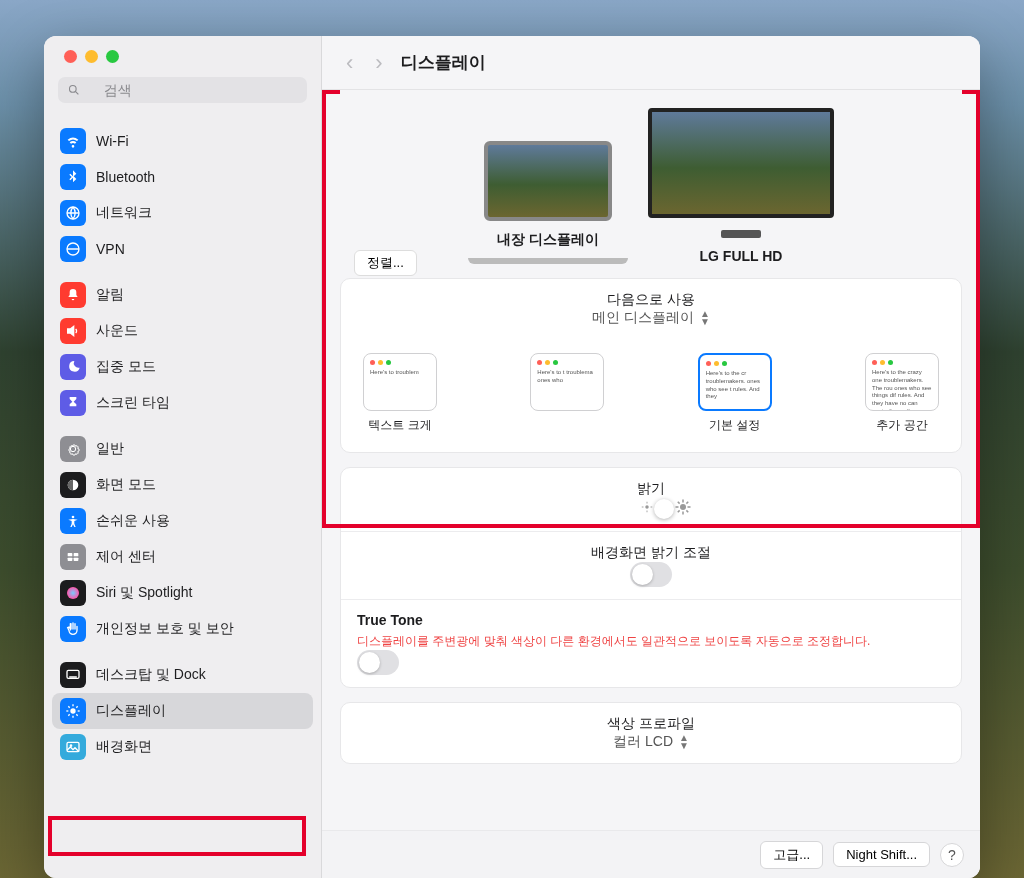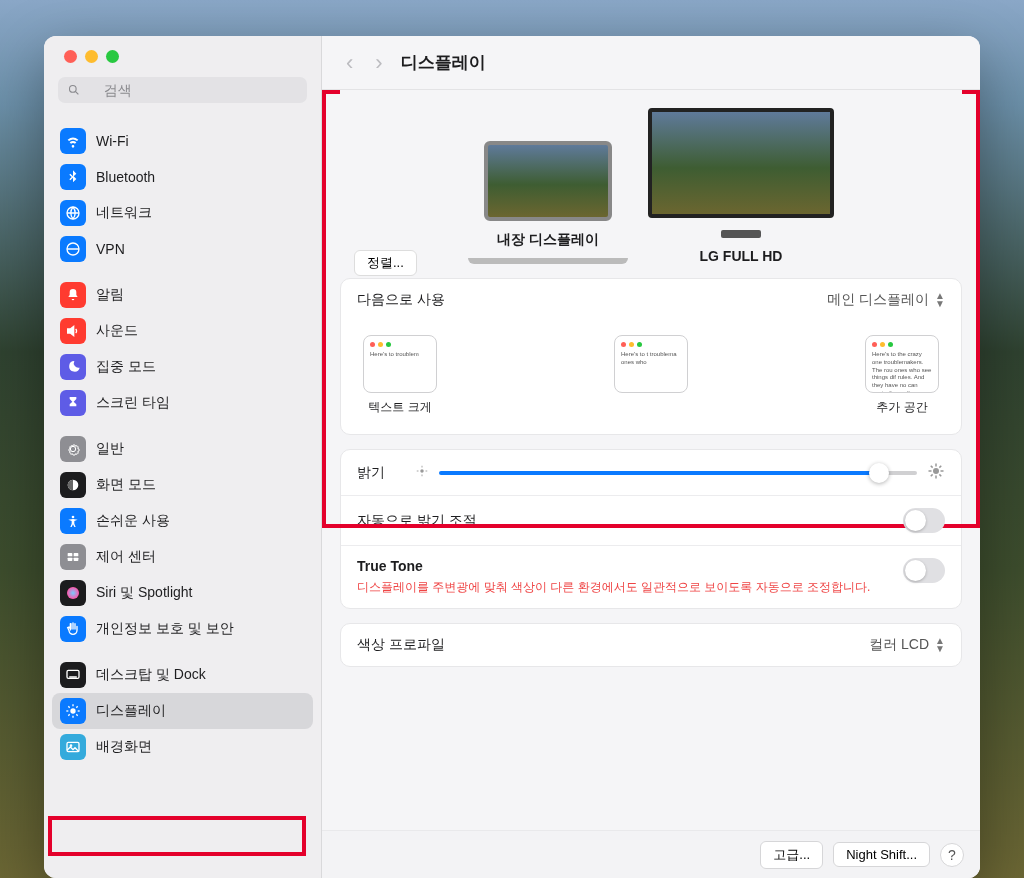--- a/index.html
+++ b/index.html
@@ -77,20 +77,21 @@
 .monitor-label { font-size: 14px; font-weight: 600; color: #1d1d1f; }
 
 .group {
   background: #fff; border: 1px solid #e7e7e9; border-radius: 10px; margin-top: 14px;
   overflow: hidden;
 }
 .row {
   display: flex; align-items: center; justify-content: space-between;
   padding: 12px 16px; font-size: 14px; color: #1d1d1f;
   border-top: 1px solid #ececee;
+  flex-direction: column;
 }
 .row:first-child { border-top: none; }
 .row-label { font-weight: 400; }
 .row small { display: block; color: #ef4444; font-size: 12px; margin-top: 4px; line-height: 1.5; }
 .popup-val { color: #555; font-size: 14px; display: flex; align-items: center; gap: 6px; cursor: default; }
 .updn { font-size: 10px; line-height: 8px; color:#777; display:flex; flex-direction:column; }
 
 .res-row { padding: 14px 22px 18px; display: flex; justify-content: space-between; gap: 12px; }
 .res-opt { display: flex; flex-direction: column; align-items: center; gap: 6px; cursor: default; }
 .res-thumb {
@@ -397,20 +398,31 @@
                 <div class="dots">
                   <span class="r"></span>
                   <span class="y"></span>
                   <span class="g"></span>
                 </div>
                 <div class="thumb-text">Here's to t troublema ones who</div>
               </div>
               <span class="res-label"></span>
             </div>
             <div class="res-opt">
+              <div class="res-thumb selected">
+                <div class="dots">
+                  <span class="r"></span>
+                  <span class="y"></span>
+                  <span class="g"></span>
+                </div>
+                <div class="thumb-text">Here's to the cr troublemakers. ones who see t rules. And they</div>
+              </div>
+              <span class="res-label">기본 설정</span>
+            </div>
+            <div class="res-opt">
               <div class="res-thumb">
                 <div class="dots">
                   <span class="r"></span>
                   <span class="y"></span>
                   <span class="g"></span>
                 </div>
                 <div class="thumb-text">Here's to the crazy one troublemakers. The rou ones who see things dif rules. And they have no can quote them, disagr them. About the only th Because they change t</div>
               </div>
               <span class="res-label">추가 공간</span>
             </div>
@@ -442,21 +454,21 @@
                     <line x1="18" y1="12" x2="22" y2="12"></line>
                     <line x1="5" y1="5" x2="7.5" y2="7.5"></line>
                     <line x1="16.5" y1="16.5" x2="19" y2="19"></line>
                     <line x1="5" y1="19" x2="7.5" y2="16.5"></line>
                     <line x1="16.5" y1="7.5" x2="19" y2="5"></line>
                   </g>
                 </svg></span>
           </div>
         </div>
         <div class="row">
-          <span class="row-label">자동으로 밝기 조절</span>
+          <span class="row-label">배경화면 밝기 조절</span>
           <div class="toggle"></div>
         </div>
         <div class="row" style="align-items:flex-start">
           <div style="flex:1">
             <span class="row-label" style="font-weight:600">True Tone</span>
             <small>디스플레이를 주변광에 맞춰 색상이 다른 환경에서도 일관적으로 보이도록 자동으로 조정합니다.</small>
           </div>
           <div class="toggle"></div>
         </div>
       </div>

